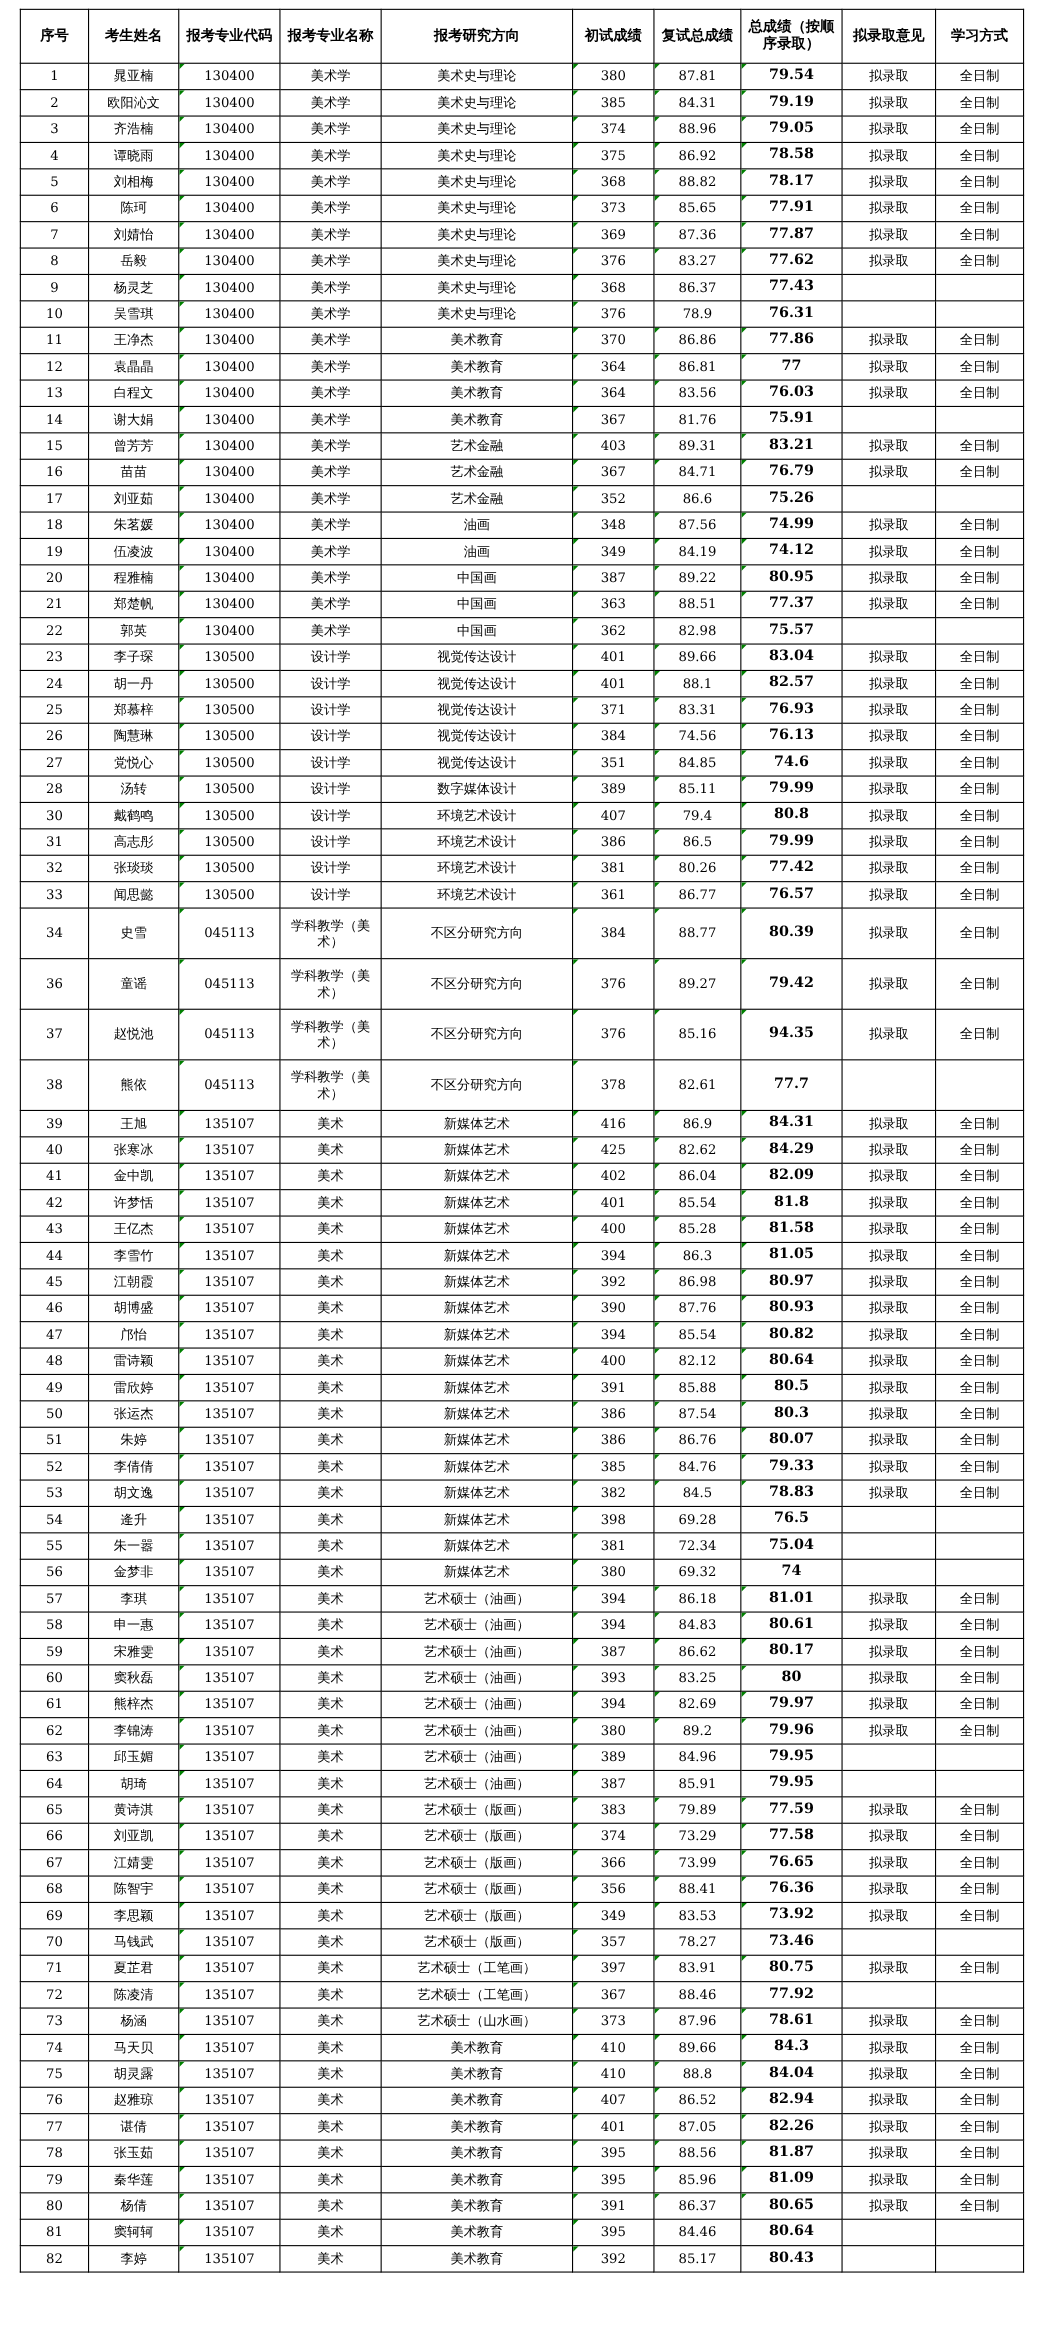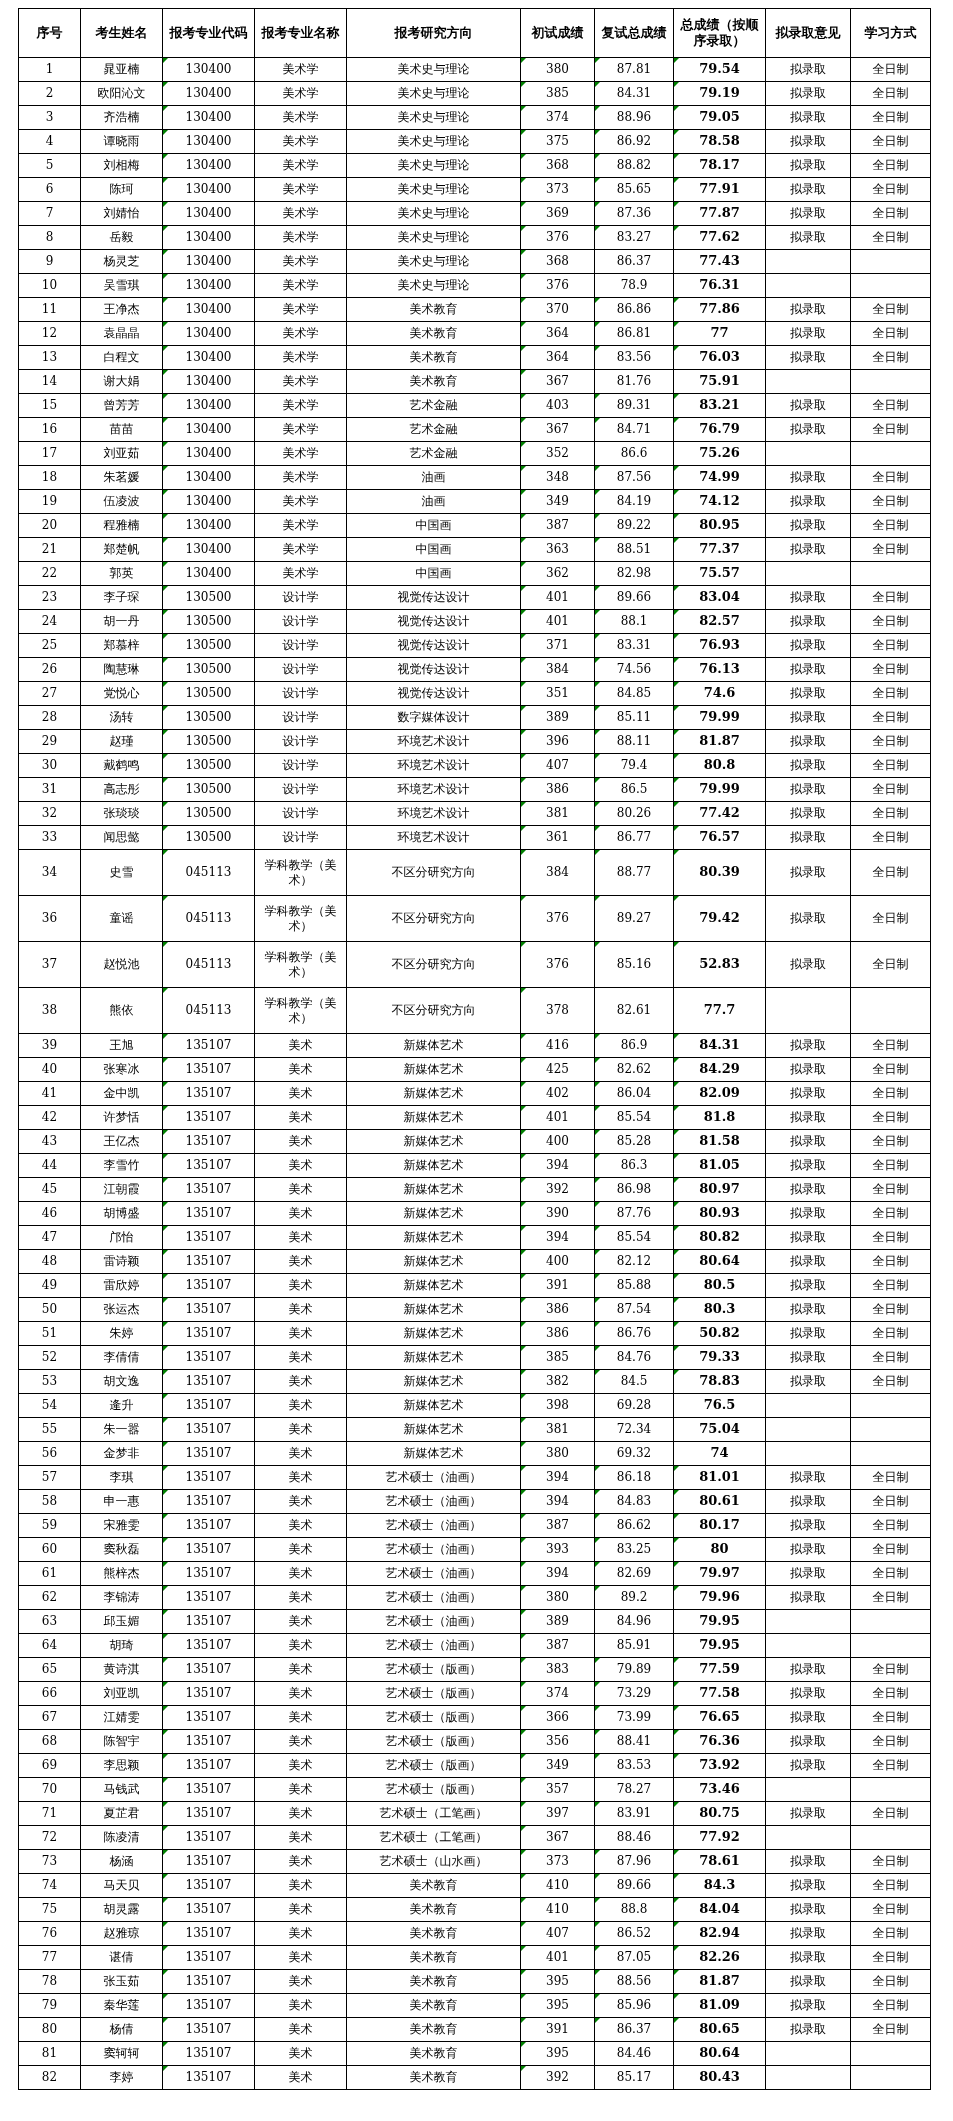--- a/index.html
+++ b/index.html
@@ -403,32 +403,20 @@
           <td class="tri">130500</td>
           <td>设计学</td>
           <td>数字媒体设计</td>
           <td class="tri">389</td>
           <td class="tri">85.11</td>
           <td class="total tri">79.99</td>
           <td>拟录取</td>
           <td>全日制</td>
         </tr>
         <tr>
-          <td>29</td>
-          <td>赵瑾</td>
-          <td class="tri">130500</td>
-          <td>设计学</td>
-          <td>环境艺术设计</td>
-          <td class="tri">396</td>
-          <td class="tri">88.11</td>
-          <td class="total tri">81.87</td>
-          <td>拟录取</td>
-          <td>全日制</td>
-        </tr>
-        <tr>
           <td>30</td>
           <td>戴鹤鸣</td>
           <td class="tri">130500</td>
           <td>设计学</td>
           <td>环境艺术设计</td>
           <td class="tri">407</td>
           <td class="tri">79.4</td>
           <td class="total tri">80.8</td>
           <td>拟录取</td>
           <td>全日制</td>
@@ -494,21 +482,21 @@
           <td>全日制</td>
         </tr>
         <tr class="tall">
           <td>37</td>
           <td>赵悦池</td>
           <td class="tri">045113</td>
           <td>学科教学（美术）</td>
           <td>不区分研究方向</td>
           <td class="tri">376</td>
           <td class="tri">85.16</td>
-          <td class="total tri">52.83</td>
+          <td class="total tri">94.35</td>
           <td>拟录取</td>
           <td>全日制</td>
         </tr>
         <tr class="tall">
           <td>38</td>
           <td>熊依</td>
           <td class="tri">045113</td>
           <td>学科教学（美术）</td>
           <td>不区分研究方向</td>
           <td class="tri">378</td>
@@ -662,21 +650,21 @@
           <td>全日制</td>
         </tr>
         <tr>
           <td>51</td>
           <td>朱婷</td>
           <td class="tri">135107</td>
           <td>美术</td>
           <td>新媒体艺术</td>
           <td class="tri">386</td>
           <td class="tri">86.76</td>
-          <td class="total tri">50.82</td>
+          <td class="total tri">80.07</td>
           <td>拟录取</td>
           <td>全日制</td>
         </tr>
         <tr>
           <td>52</td>
           <td>李倩倩</td>
           <td class="tri">135107</td>
           <td>美术</td>
           <td>新媒体艺术</td>
           <td class="tri">385</td>

